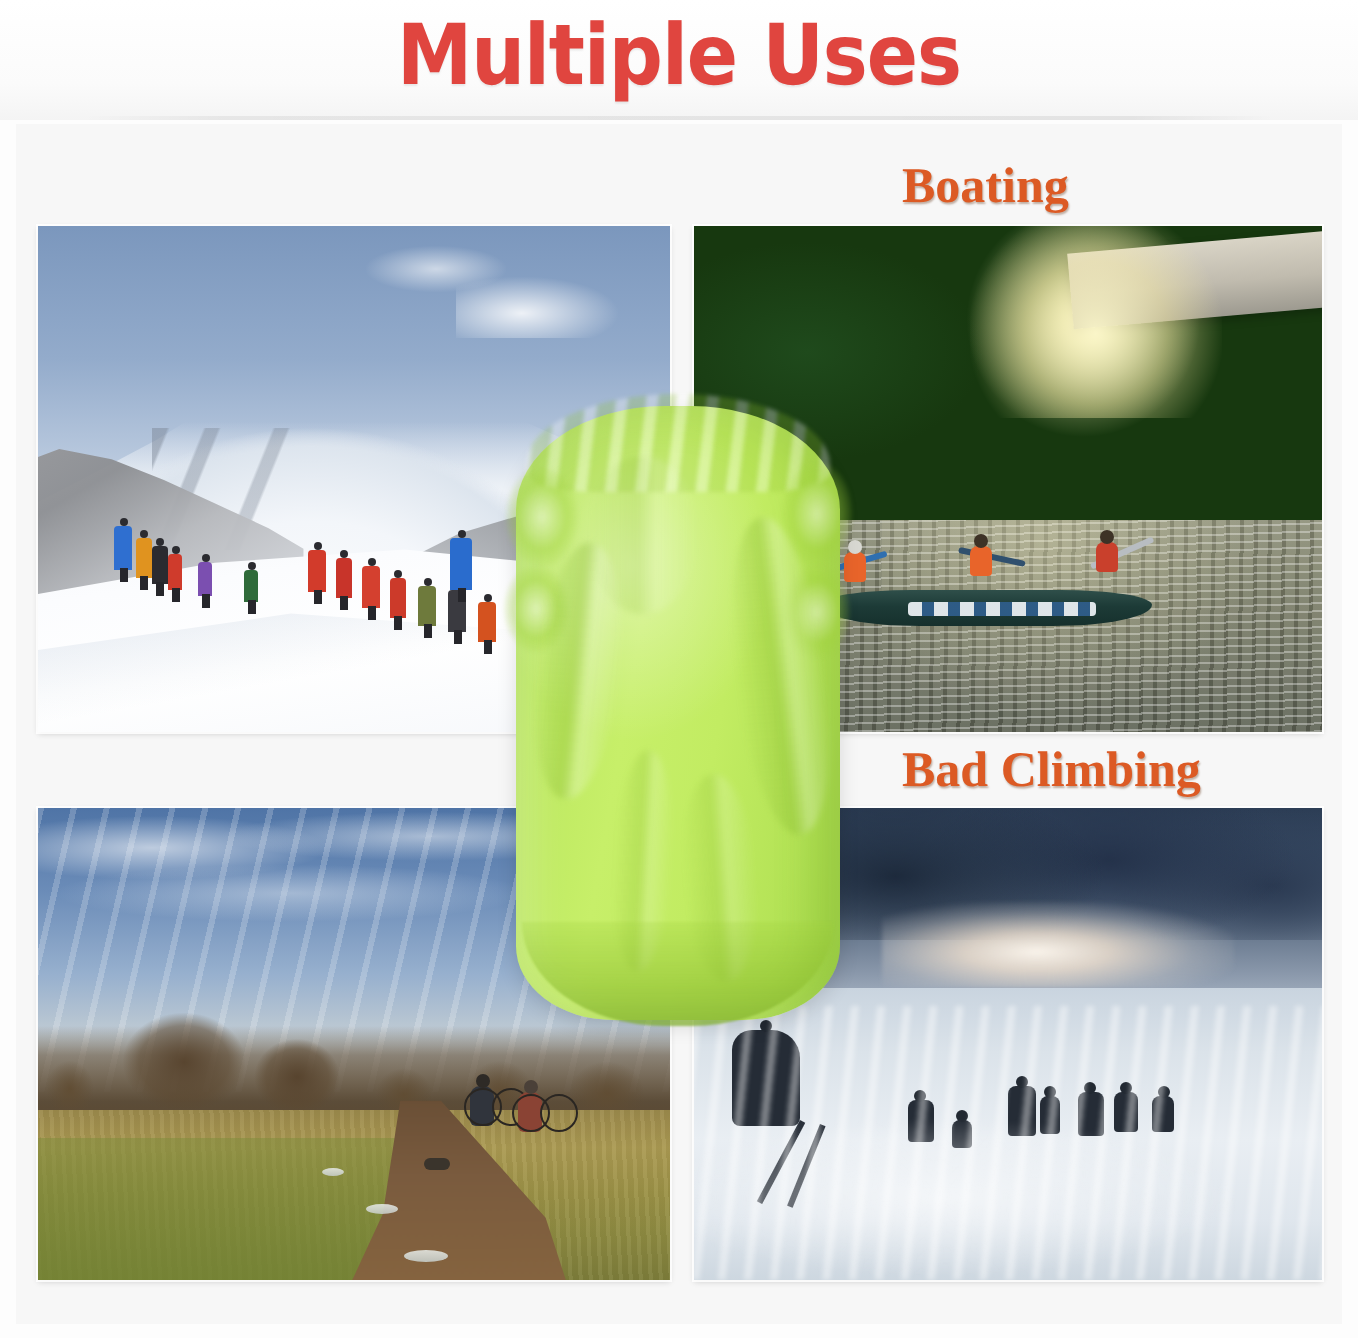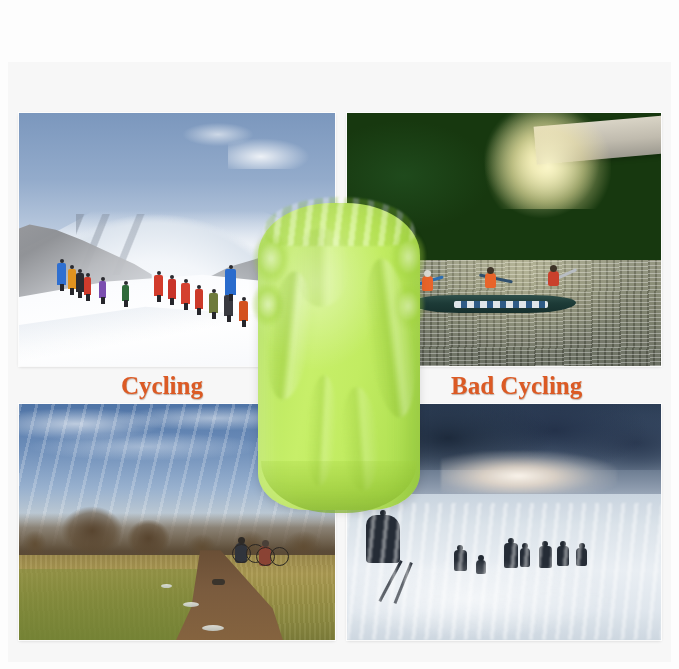--- a/index.html
+++ b/index.html
@@ -332,25 +332,28 @@
       repeating-linear-gradient(97deg, rgba(255,255,255,.30) 0 6px, rgba(150,200,55,.26) 6px 15px);
     border-radius: 50% 50% 22% 22% / 72% 72% 20% 20%;
     filter: blur(1.1px);
   }
 </style>
 </head>
 <body>
 
 <div id="page">
 
+  <div id="title-band">
+    <div id="page-title">Multiple Uses</div>
+  </div>
 
   <div id="content-panel"></div>
 
-  <div class="sec-label" id="label-cycling">Cycling</div>
-  <div class="sec-label" id="label-weather">Bad Cycling</div>
+  <div class="sec-label" id="label-boating">Boating</div>
+  <div class="sec-label" id="label-weather">Bad Climbing</div>
 
   <div class="photo" id="photo-rock">
     <div class="layer sky"></div>
     <div class="layer cloudwisp"></div>
     <div class="layer cloudwisp2"></div>
     <div class="layer peak"></div>
     <div class="layer crevasse"></div>
     <div class="layer rockleft"></div>
     <div class="layer rockright"></div>
     <div class="layer snowfield"></div>

